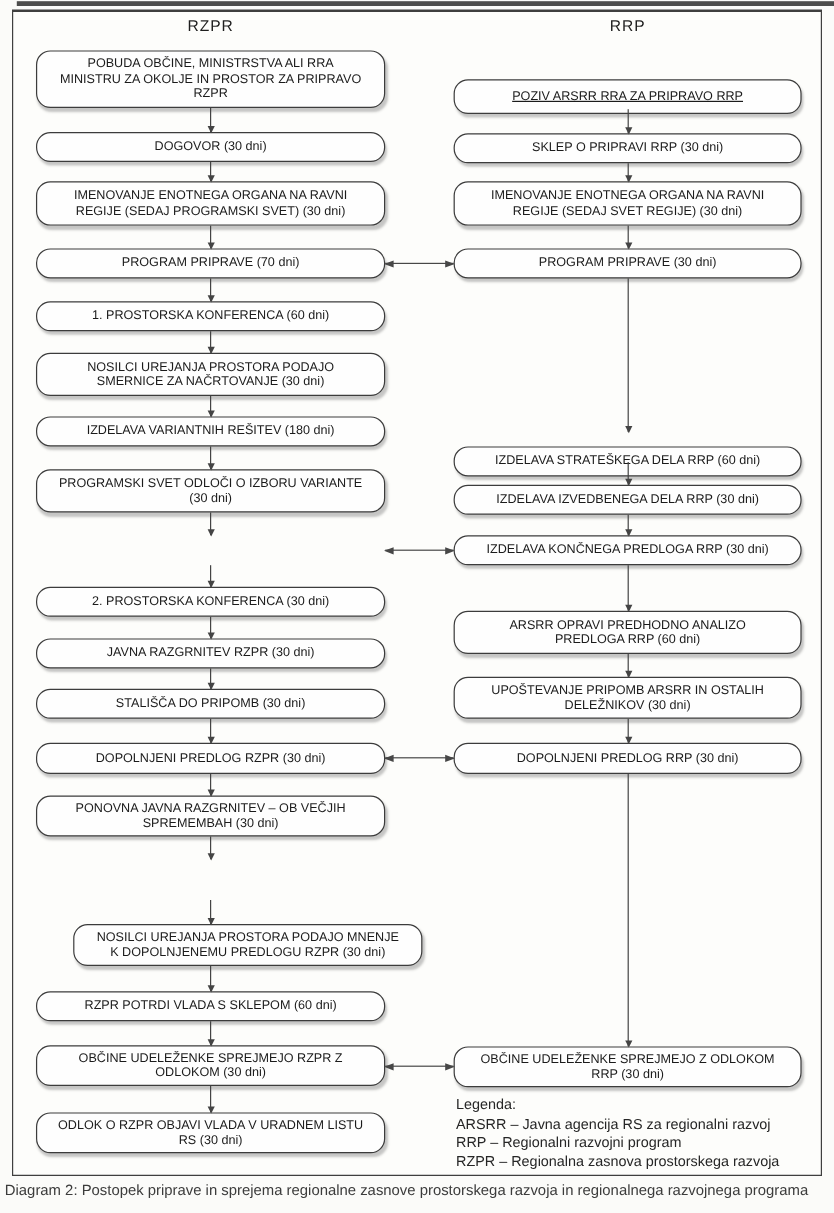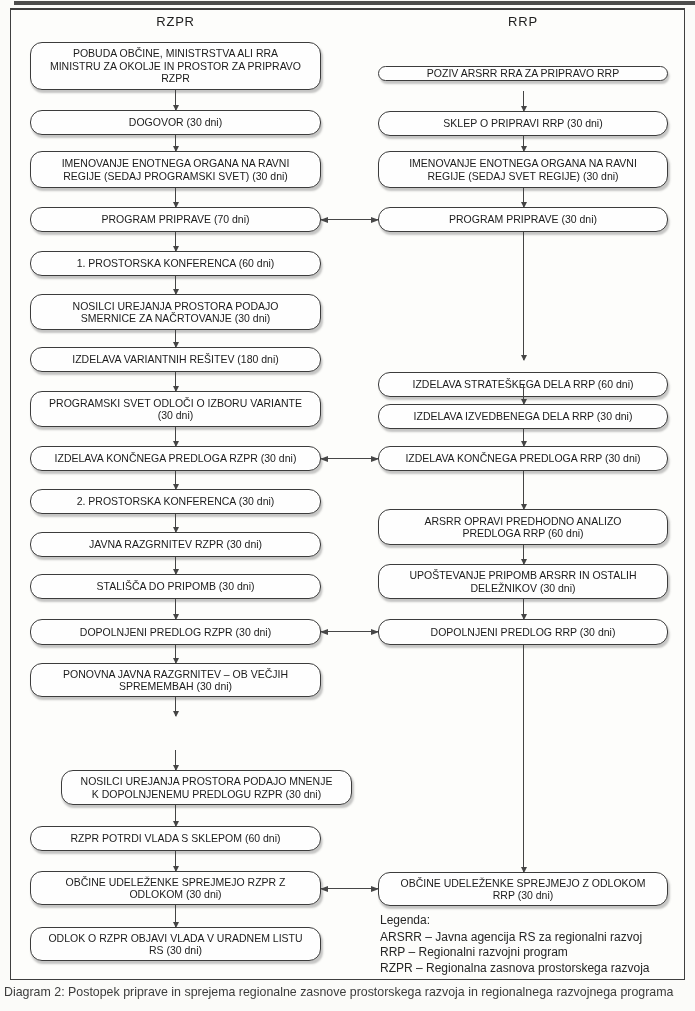--- a/index.html
+++ b/index.html
@@ -89,32 +89,31 @@
   <div class="col-header right">RRP</div>
 
   <div class="box l" style="top:42px;height:48px;">POBUDA OBČINE, MINISTRSTVA ALI RRA MINISTRU ZA OKOLJE IN PROSTOR ZA PRIPRAVO RZPR</div>
   <div class="box l" style="top:110px;height:25px;">DOGOVOR (30 dni)</div>
   <div class="box l" style="top:151px;height:37px;">IMENOVANJE ENOTNEGA ORGANA NA RAVNI REGIJE (SEDAJ PROGRAMSKI SVET) (30 dni)</div>
   <div class="box l" style="top:207px;height:25px;">PROGRAM PRIPRAVE (70 dni)</div>
   <div class="box l" style="top:251px;height:25px;">1. PROSTORSKA KONFERENCA (60 dni)</div>
   <div class="box l" style="top:294px;height:36px;">NOSILCI UREJANJA PROSTORA PODAJO SMERNICE ZA NAČRTOVANJE (30 dni)</div>
   <div class="box l" style="top:347px;height:25px;">IZDELAVA VARIANTNIH REŠITEV (180 dni)</div>
   <div class="box l" style="top:391px;height:36px;">PROGRAMSKI SVET ODLOČI O IZBORU VARIANTE (30 dni)</div>
-  <div class="box l" style="top:446px;height:25px;">IZDELAVA KONČNEGA PREDLOGA RZPR (30 dni)</div>
   <div class="box l" style="top:489px;height:25px;">2. PROSTORSKA KONFERENCA (30 dni)</div>
   <div class="box l" style="top:532px;height:25px;">JAVNA RAZGRNITEV RZPR (30 dni)</div>
   <div class="box l" style="top:574px;height:25px;">STALIŠČA DO PRIPOMB (30 dni)</div>
   <div class="box l" style="top:619px;height:26px;">DOPOLNJENI PREDLOG RZPR (30 dni)</div>
   <div class="box l" style="top:663px;height:34px;">PONOVNA JAVNA RAZGRNITEV – OB VEČJIH SPREMEMBAH (30 dni)</div>
   <div class="box l" style="top:770px;height:35px;margin-left:31px;">NOSILCI UREJANJA PROSTORA PODAJO MNENJE K DOPOLNJENEMU PREDLOGU RZPR (30 dni)</div>
   <div class="box l" style="top:826px;height:25px;">RZPR POTRDI VLADA S SKLEPOM (60 dni)</div>
   <div class="box l" style="top:871px;height:34px;">OBČINE UDELEŽENKE SPREJMEJO RZPR Z ODLOKOM (30 dni)</div>
   <div class="box l" style="top:927px;height:34px;">ODLOK O RZPR OBJAVI VLADA V URADNEM LISTU RS (30 dni)</div>
 
-  <div class="box r" style="top:66px;height:15px;">POZIV ARSRR RRA ZA PRIPRAVO RRP</div>
+  <div class="box r" style="top:66px;height:29px;text-decoration:underline;">POZIV ARSRR RRA ZA PRIPRAVO RRP</div>
   <div class="box r" style="top:111px;height:25px;">SKLEP O PRIPRAVI RRP (30 dni)</div>
   <div class="box r" style="top:151px;height:37px;">IMENOVANJE ENOTNEGA ORGANA NA RAVNI REGIJE (SEDAJ SVET REGIJE) (30 dni)</div>
   <div class="box r" style="top:207px;height:25px;">PROGRAM PRIPRAVE (30 dni)</div>
   <div class="box r" style="top:372px;height:25px;">IZDELAVA STRATEŠKEGA DELA RRP (60 dni)</div>
   <div class="box r" style="top:404px;height:25px;">IZDELAVA IZVEDBENEGA DELA RRP (30 dni)</div>
   <div class="box r" style="top:446px;height:25px;">IZDELAVA KONČNEGA PREDLOGA RRP (30 dni)</div>
   <div class="box r" style="top:509px;height:36px;">ARSRR OPRAVI PREDHODNO ANALIZO PREDLOGA RRP (60 dni)</div>
   <div class="box r" style="top:564px;height:35px;">UPOŠTEVANJE PRIPOMB ARSRR IN OSTALIH DELEŽNIKOV (30 dni)</div>
   <div class="box r" style="top:619px;height:26px;">DOPOLNJENI PREDLOG RRP (30 dni)</div>
   <div class="box r" style="top:872px;height:34px;">OBČINE UDELEŽENKE SPREJMEJO Z ODLOKOM RRP (30 dni)</div>

